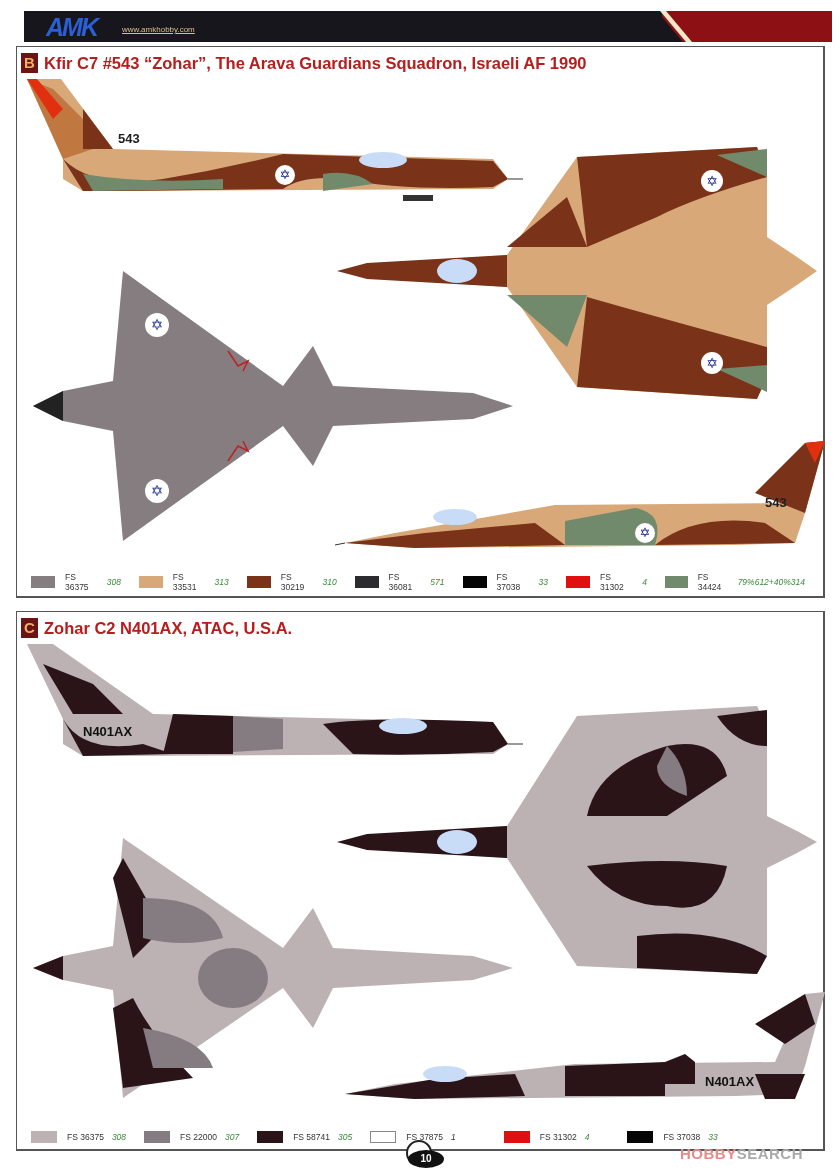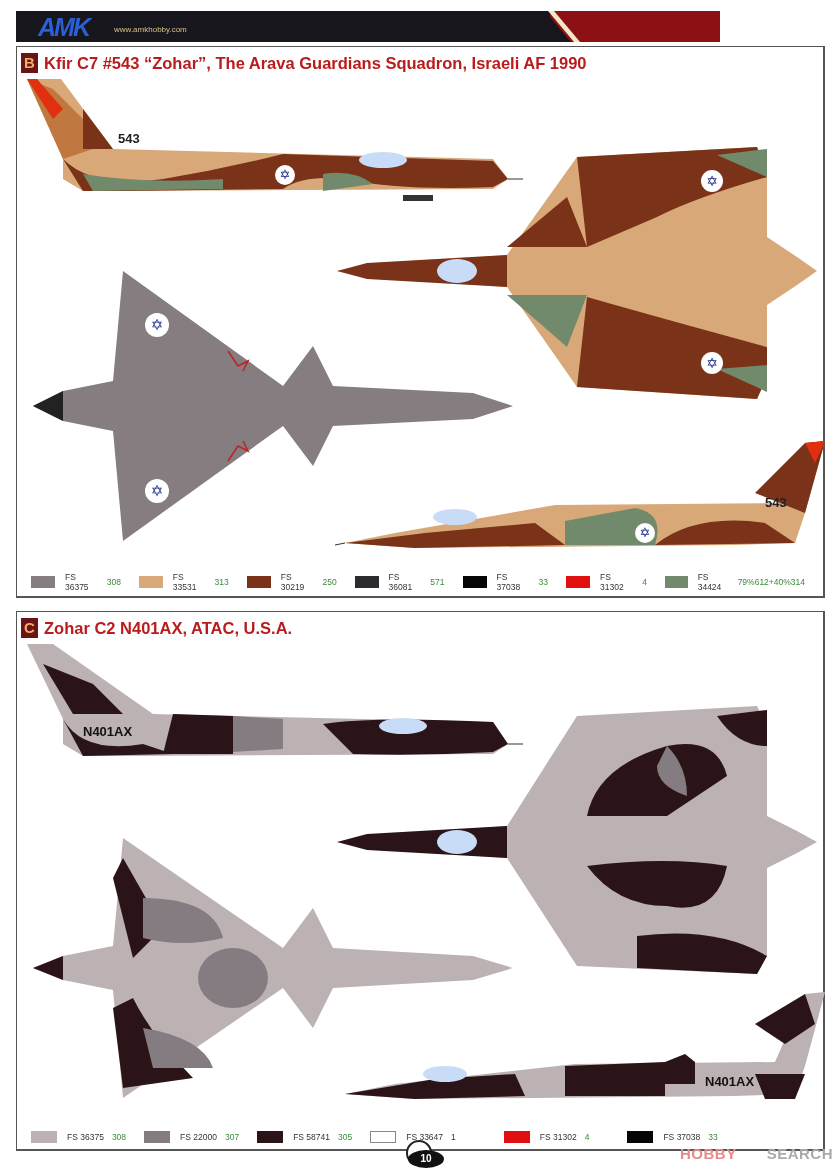--- a/index.html
+++ b/index.html
@@ -1,38 +1,38 @@
 <!DOCTYPE html>
 <html><head>
 <meta charset="utf-8">
 <style>
   * { box-sizing: border-box; margin: 0; padding: 0; }
   body { width: 840px; height: 1172px; background: #fff; font-family: "Liberation Sans", sans-serif; position: relative; overflow: hidden; }
-  .header { position: absolute; left: 16px; top: 11px; width: 704px; height: 31px; background: #16161c; overflow: hidden; }
+  .header { position: absolute; left: 24px; top: 11px; width: 808px; height: 31px; background: #16161c; overflow: hidden; }
   .header .red { position: absolute; right: 0; top: 0; width: 170px; height: 31px; background: #8c1014; }
   .header .slash { position: absolute; right: 150px; top: -4px; width: 6px; height: 46px; background: #f3e7c8; transform: skewX(40deg); }
   .header .slashbg { position: absolute; right: 162px; top: 0; width: 30px; height: 31px; background: #16161c; transform: skewX(40deg); }
   .logo { position: absolute; left: 22px; top: 2px; font-family: "Liberation Sans", sans-serif; font-weight: bold; font-size: 25px; font-style: italic; color: #2a5fd6; letter-spacing: -2px; }
-  .url { position: absolute; left: 98px; top: 14px; font-size: 8px; color: #d8c08a; }
+  .url { position: absolute; left: 98px; top: 14px; font-size: 8px; color: #d8c08a; text-decoration: underline; }
   .panel { position: absolute; left: 16px; width: 809px; border: 1px solid #555; border-right-width: 2px; border-bottom-width: 2px; background: #fff; }
   .panel-b { top: 46px; height: 552px; }
   .panel-c { top: 611px; height: 540px; }
   .title { position: absolute; left: 4px; top: 6px; display: flex; align-items: center; gap: 6px; }
   .badge { width: 17px; height: 20px; background: #6b1418; color: #f0b060; font-weight: bold; font-size: 15px; text-align: center; line-height: 20px; }
   .title-text { font-weight: bold; font-size: 16.5px; color: #b91c1c; }
   .legend { position: absolute; left: 14px; display: flex; align-items: flex-end; font-size: 8.5px; color: #333; }
   .legend-item { display: flex; align-items: center; margin-right: 18px; }
   .swatch { width: 26px; height: 12px; margin-right: 10px; border: 1px solid transparent; }
   .fs { margin-right: 8px; }
-  .code { color: #3a8a3a; }
+  .code { color: #3a8a3a; font-style: italic; }
   .plane { position: absolute; }
   .pagenum { position: absolute; left: 406px; top: 1140px; width: 26px; height: 26px; border-radius: 50%; background: #fff; border: 2px solid #222; text-align: center; font-size: 11px; font-weight: bold; line-height: 22px; color: #111; }
   .pagenum-inner { display: inline-block; width: 36px; height: 18px; border-radius: 50%; background: #111; color: #fff; line-height: 18px; font-size: 10px; margin-top: 8px; }
   .watermark { position: absolute; left: 680px; top: 1145px; font-size: 15px; font-weight: bold; color: #e98a8a; letter-spacing: 0.5px; }
-  .watermark .search { color: #aaa; margin-left: 30px; }
+  .watermark .search { color: #aaa; }
 </style>
 </head>
 <body>
 
 <div class="header">
   <div class="red"></div>
   <div class="slashbg"></div>
   <div class="slash"></div>
   <span class="logo">AMK</span>
   <span class="url">www.amkhobby.com</span>
@@ -108,21 +108,21 @@
       <span class="code">308</span>
     </div>
     <div class="legend-item">
       <span class="swatch" style="background:#d9a878"></span>
       <span class="fs">FS 33531</span>
       <span class="code">313</span>
     </div>
     <div class="legend-item">
       <span class="swatch" style="background:#7a3218"></span>
       <span class="fs">FS 30219</span>
-      <span class="code">250</span>
+      <span class="code">310</span>
     </div>
     <div class="legend-item">
       <span class="swatch" style="background:#2b2b30"></span>
       <span class="fs">FS 36081</span>
       <span class="code">571</span>
     </div>
     <div class="legend-item">
       <span class="swatch" style="background:#050505"></span>
       <span class="fs">FS 37038</span>
       <span class="code">33</span>
@@ -201,21 +201,21 @@
       <span class="fs">FS 22000</span>
       <span class="code">307</span>
     </div>
     <div class="legend-item">
       <span class="swatch" style="background:#2a1418"></span>
       <span class="fs">FS 58741</span>
       <span class="code">305</span>
     </div>
     <div class="legend-item">
       <span class="swatch" style="background:#fff;border-color:#888"></span>
-      <span class="fs">FS 33647</span>
+      <span class="fs">FS 37875</span>
       <span class="code" style="color:#333">1</span>
     </div>
     <div class="legend-item" style="margin-left:30px">
       <span class="swatch" style="background:#e01010"></span>
       <span class="fs">FS 31302</span>
       <span class="code">4</span>
     </div>
     <div class="legend-item" style="margin-left:20px">
       <span class="swatch" style="background:#050505"></span>
       <span class="fs">FS 37038</span>

